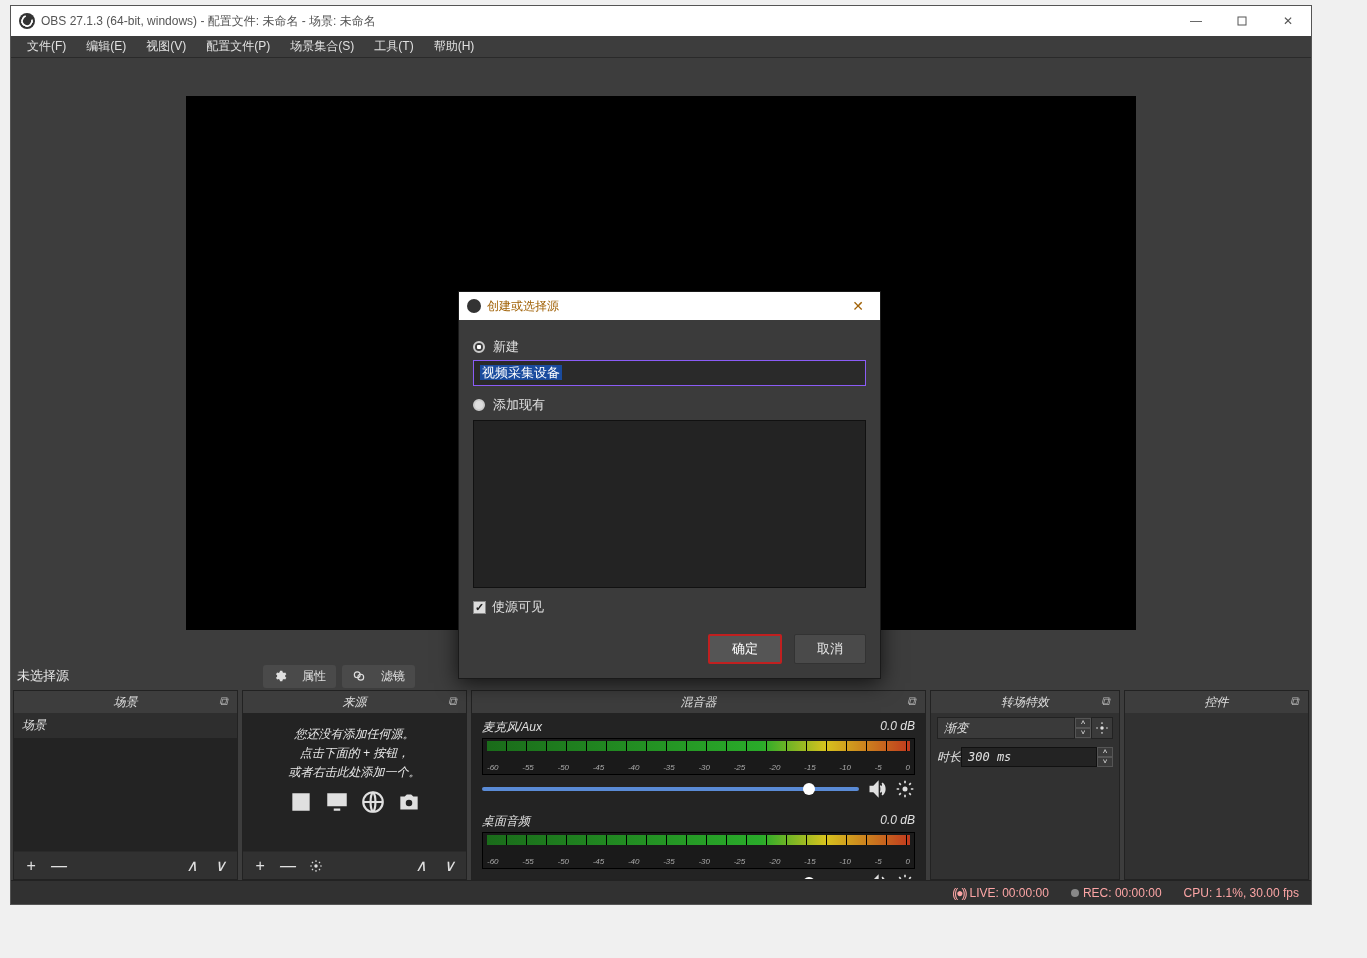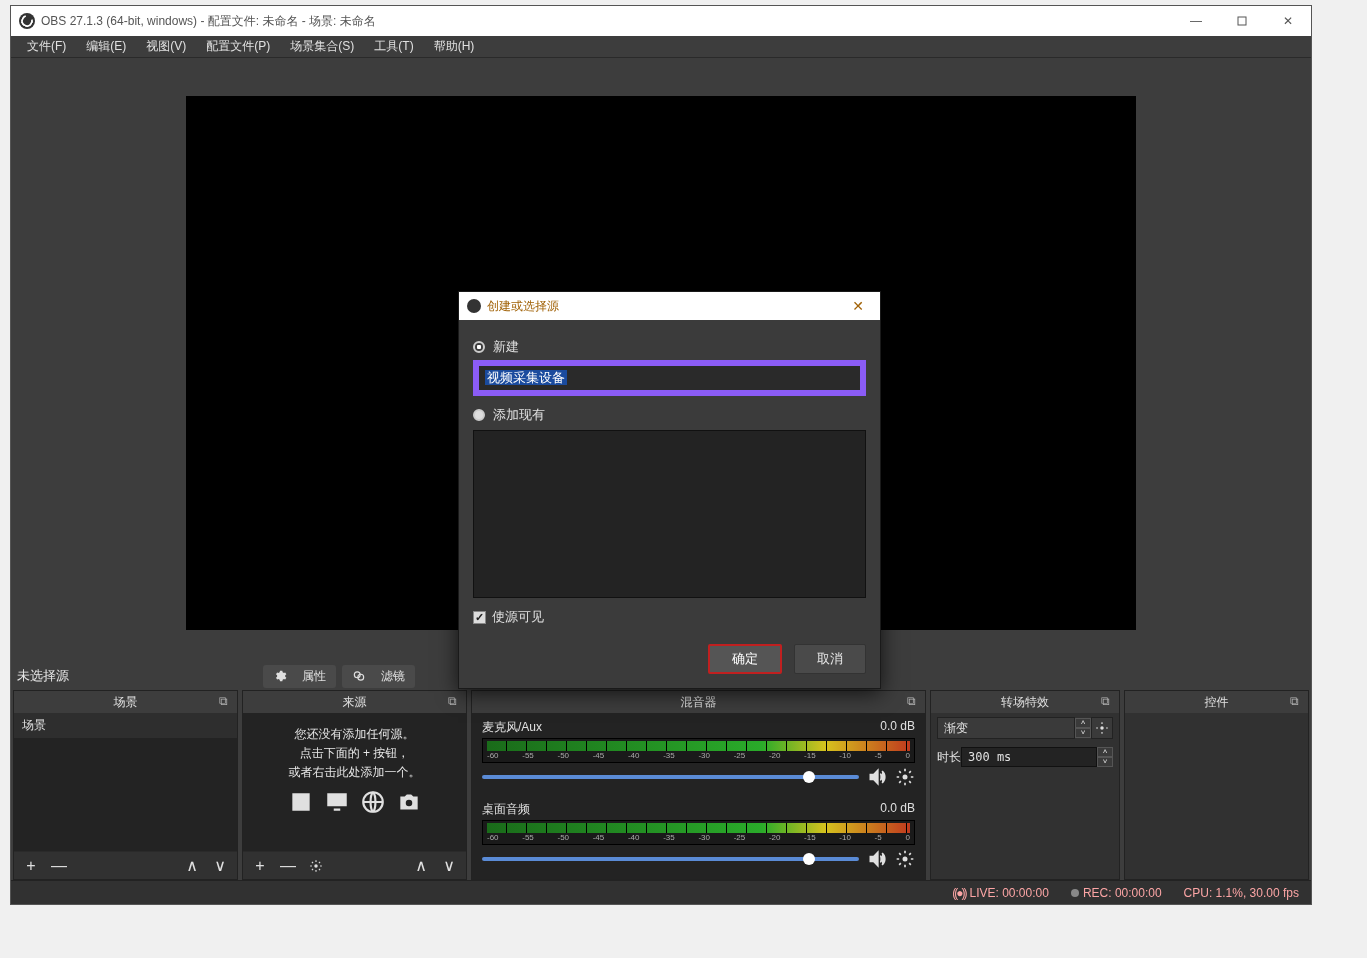--- a/index.html
+++ b/index.html
@@ -18,42 +18,42 @@
 .menubar .mitem { padding:2px 10px; color:#e0e0e0; font-size:12px;}
 
 .preview-area { flex:1; display:flex; align-items:center; justify-content:center; background:#3d3d3d; padding:8px 0 2px;}
 .preview-canvas { width:950px; height:534px; background:#000; border:1px solid #000;}
 
 .status-row { height:28px; display:flex; align-items:center; padding:0 6px; gap:6px;}
 .status-label { flex:0 0 240px; color:#e8e8e8; font-size:13px; }
 .prop-btn { background:#4a4a4a; color:#e0e0e0; border:none; padding:3px 10px; border-radius:3px; font-size:12px; display:flex; align-items:center; gap:15px;}
 
 .docks { display:flex; gap:4px; padding:0 2px; height:190px;}
-.dock { background:#313131; display:flex; flex-direction:column; border:1px solid #222;}
+.dock { background:#313131; display:flex; flex-direction:column; border:1px solid #222;font-style:italic;}
 .dock-header { height:22px; background:#3d3d3d; display:flex; align-items:center; justify-content:center; color:#e0e0e0; font-size:12px; position:relative;}
 .dock-header .popout { position:absolute; right:4px; top:3px; width:14px; height:14px; opacity:.7;}
 .dock-body { flex:1; background:#232323; overflow:hidden; position:relative;}
 .dock-footer { height:28px; background:#313131; display:flex; align-items:center; padding:0 4px; gap:2px; border-top:1px solid #2a2a2a;}
 .tool-btn { width:26px; height:22px; display:flex; align-items:center; justify-content:center; color:#e0e0e0; font-size:16px;}
 
 .scenes { width:225px;}
 .scene-item { padding:4px 8px; background:#2e2e2e; color:#e0e0e0;}
 
 .sources { width:225px;}
 .sources .empty { padding:12px 8px; text-align:center; color:#e8e8e8; line-height:1.6; font-size:12px;}
 .sources .icon-row { display:flex; justify-content:center; gap:10px; margin-top:6px;}
 .sources .icon-row svg { width:26px; height:26px; fill:#e0e0e0;}
 
 .mixer { flex:1;}
 .mixer .channel { padding:6px 10px 8px;}
 .mx-top { display:flex; justify-content:space-between; font-size:12px; color:#e0e0e0; margin-bottom:2px;}
 .vu-wrap { border:1px solid #000; padding:2px 4px 0; background:#1a1a1a;}
 .vu { height:10px; background:linear-gradient(90deg,#1a6b1a 0%,#2aab2a 65%, #d6c21e 80%, #c03a1e 100%); position:relative;}
 .vu::before{content:"";position:absolute;inset:0;background:repeating-linear-gradient(90deg,transparent 0 19px,#000 19px 20px);}
-.vu-ticks { display:flex; justify-content:space-between; font-size:8px; color:#aaa; padding:0 0 2px; font-family:monospace;}
+.vu-ticks { display:flex; justify-content:space-between; font-size:8px; color:#aaa; padding:12px 0 2px; font-family:monospace;}
 .slider-row { display:flex; align-items:center; gap:8px; margin-top:4px;}
 .slider { flex:1; height:4px; background:#5a8bd6; border-radius:2px; position:relative;}
 .slider .knob { position:absolute; right:44px; top:-4px; width:12px; height:12px; background:#fff; border-radius:50%;}
 .vol-icon, .gear-icon { width:20px; height:20px; fill:#e0e0e0;}
 
 .transitions { width:190px;}
 .trans-row { display:flex; align-items:center; padding:4px 6px; gap:0;}
 .combo { flex:1; background:#3a3a3a; border:1px solid #222; color:#e0e0e0; padding:2px 6px; font-size:12px; height:22px; display:flex; align-items:center; justify-content:space-between;}
 .spin { width:16px; display:flex; flex-direction:column;}
 .spin div{height:10px;border:1px solid #555;font-size:8px;text-align:center;line-height:8px;background:#3a3a3a;}
@@ -71,21 +71,21 @@
 
 .modal { position:absolute; left:447px; top:255px; width:423px; background:#3b3b3b; border:1px solid #1a1a1a; box-shadow:0 4px 20px rgba(0,0,0,.7);}
 .modal-titlebar { height:28px; background:#fff; color:#a16207; display:flex; align-items:center; padding:0 8px; font-size:12px;}
 .modal-titlebar .logo { width:14px;height:14px;border-radius:50%;background:#333;margin-right:6px;position:relative;}
 .modal-titlebar .close { margin-left:auto; width:28px; text-align:center; font-size:14px;}
 .modal-body { padding:14px 14px 10px;}
 .radio-row { display:flex; align-items:center; gap:8px; color:#e0e0e0; font-size:13px; margin:4px 0;}
 .radio { width:12px; height:12px; border-radius:50%; border:2px solid #ccc; display:inline-block;}
 .radio.sel { background:radial-gradient(#fff 0 35%, transparent 45%); }
 .radio.unsel { background:#ddd;}
-.text-input { width:100%; background:#2a2a2a; border:6px solid #8b5cf6; padding:3px 6px; margin:4px 0 10px;}
+.text-input { width:100%; background:#2a2a2a; border:1px solid #8b5cf6; padding:3px 6px; margin:4px 0 10px;}
 .text-input .seltext { background:#1a4b9e; color:#fff; padding:0 2px; font-size:13px;}
 .listbox { width:100%; height:168px; background:#232323; border:1px solid #111; margin:6px 0 10px;}
 .check-row { display:flex; align-items:center; gap:6px; color:#e0e0e0; font-size:13px;}
 .checkbox { width:13px;height:13px;background:#ddd;border:1px solid #888;display:inline-flex;align-items:center;justify-content:center;color:#222;font-size:11px;font-weight:bold;}
 .modal-buttons { display:flex; justify-content:flex-end; gap:12px; padding:8px 14px 14px;}
 .ok-btn { background:#555; color:#fff; padding:4px 22px; border:2px solid #c02020; border-radius:2px; font-size:13px;}
 .cancel-btn { background:#4a4a4a; color:#e8e8e8; padding:5px 22px; border:1px solid #333; border-radius:2px; font-size:13px;}
 
 svg.ico { width:14px; height:14px; fill:currentColor;}
 </style>

